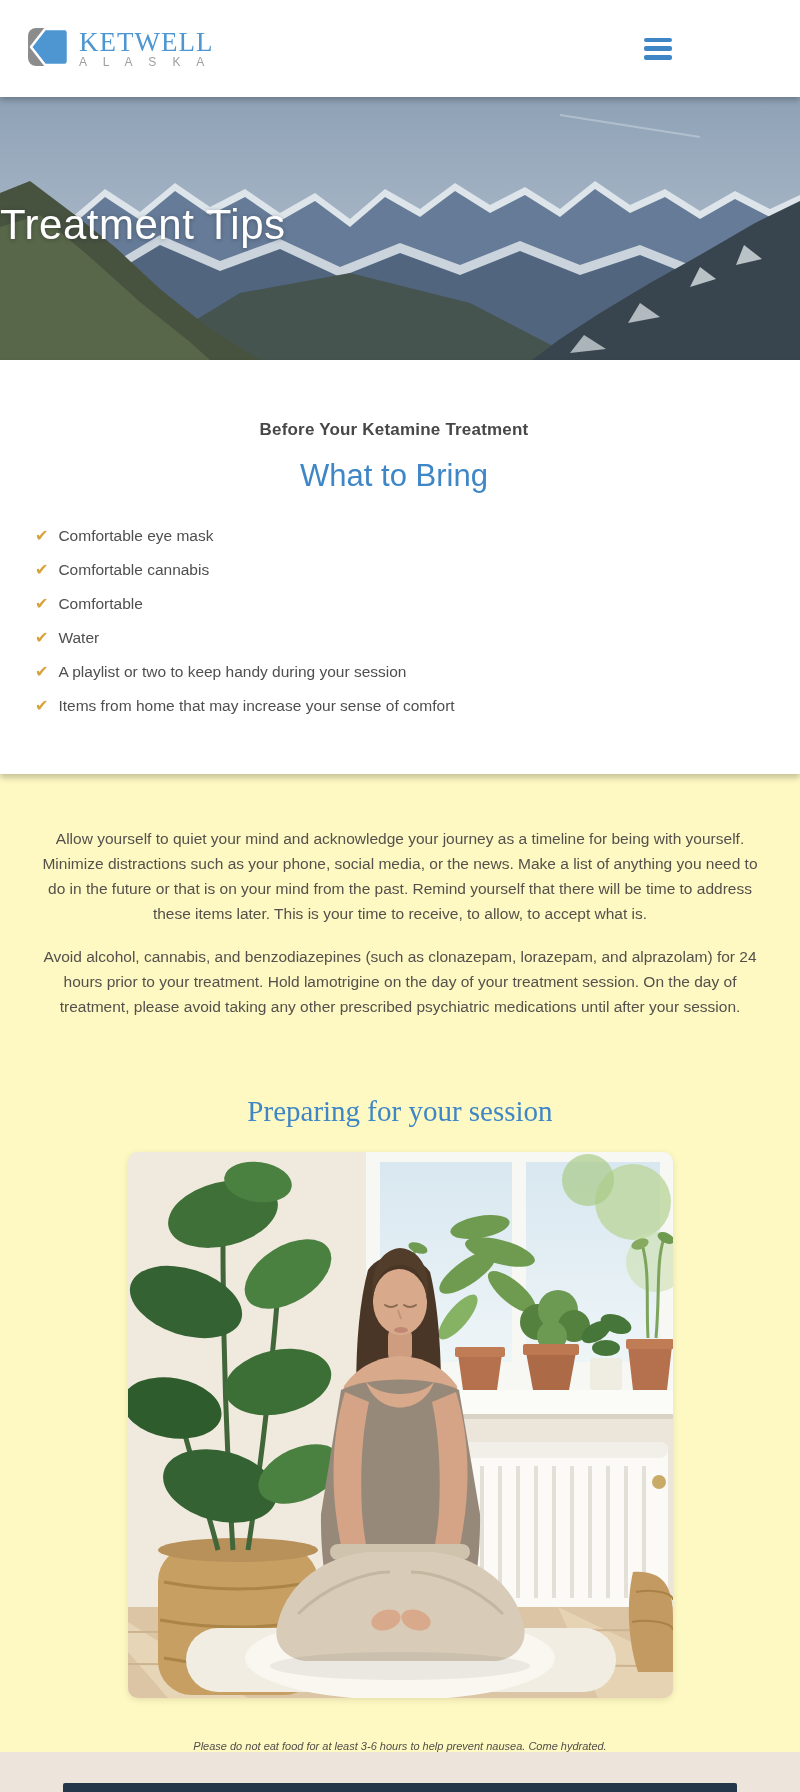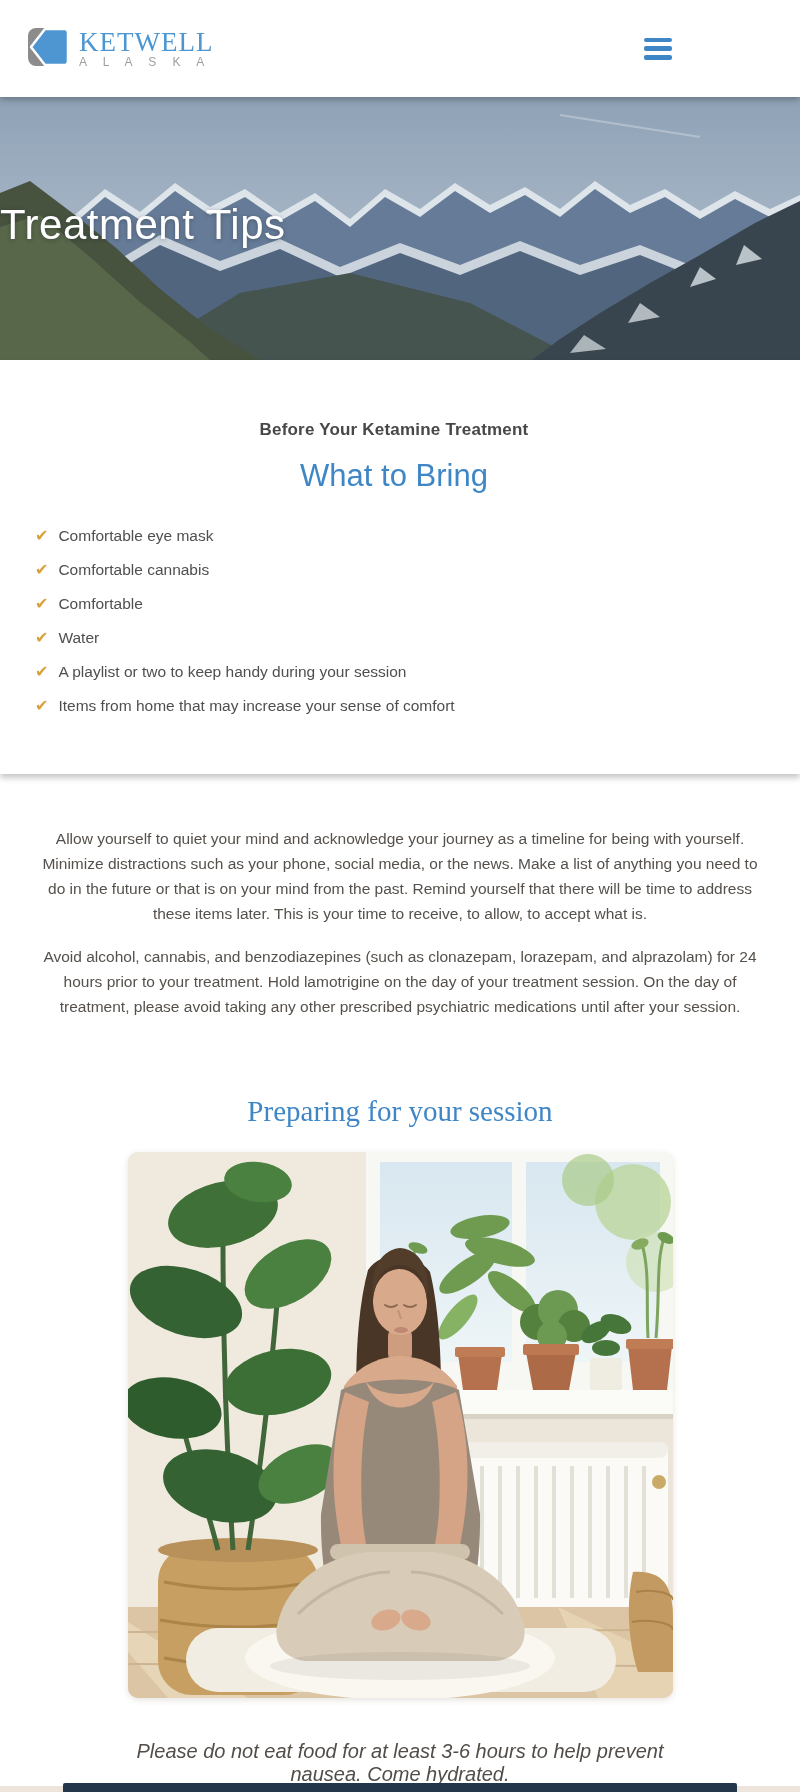--- a/index.html
+++ b/index.html
@@ -49,36 +49,36 @@
   .kicker { text-align:center; font-size:17px; font-weight:700; color:#474747; letter-spacing:.2px; }
   .bring-heading {
     text-align:center; font-size:31px; font-weight:500; color:#3E86C6; margin-top:18px;
   }
   .bring-list { list-style:none; margin-top:32px; padding-left:35px; }
   .bring-list li { display:flex; align-items:flex-start; gap:10px; margin-bottom:14px; min-height:20px; }
   .check-icon { color:#D9A13A; font-size:16px; line-height:20px; }
   .item-label { font-size:15.5px; color:#4F4F4F; line-height:20px; }
 
   
-  .beige-section { position:relative; padding:52px 0 0 0; background:#ffffff; }
+  .beige-section { position:relative; padding:52px 0 0 0; background:#fef9c3; }
   .guidance-p {
     width:730px; margin:0 auto 18px auto; text-align:center;
     font-size:15.5px; line-height:25px; color:#55504B;
   }
   .preparing-heading {
     text-align:center; font-size:29px; font-weight:500; color:#3E86C6; margin-top:76px;font-family:Liberation Serif, serif;
   }
   .figure-wrap { width:545px; margin:24px auto 0 auto; }
   .meditation-card {
     width:545px; height:546px; border-radius:10px; overflow:hidden; display:block;
     box-shadow:0 2px 6px rgba(90,70,50,.15);
   }
   .image-caption {
     margin-top:42px; text-align:center; font-style:italic;
-    font-size:20px; color:#524D48;
+    font-size:11px; color:#524D48;
   }
 
   
   .footer-bar {
     position:absolute; bottom:0; left:63px; width:674px; height:9px;
     background:#24364A; border-radius:2px 2px 0 0;
   }
 </style>
 </head>
 <body>

